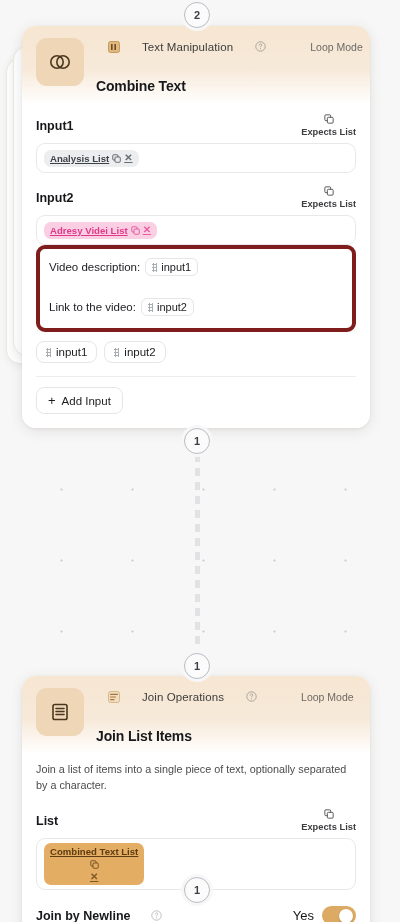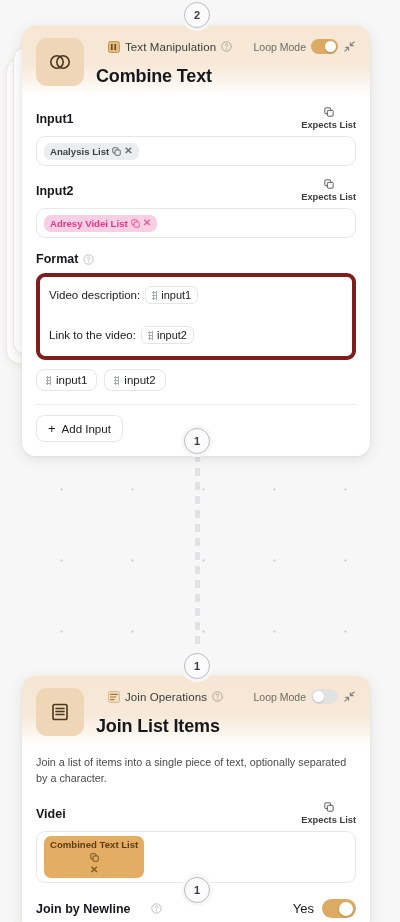--- a/index.html
+++ b/index.html
@@ -69,21 +69,21 @@
   .head-row { display: flex; align-items: flex-start; }
   .node-icon {
     width: 48px; height: 48px;
     border-radius: 11px;
     background: #eed6b6;
     display: flex; align-items: center; justify-content: center;
     flex: 0 0 auto;
     margin-right: 12px;
   }
   .head-right { flex: 1 1 auto; min-width: 0; padding-top: 1px; }
-  .meta-row { display: flex; align-items: center; gap: 5px; padding-left: 12px; }
+  .meta-row { display: flex; align-items: center; gap: 22px; padding-left: 12px; }
   .cat-chip-icon {
     width: 12px; height: 12px; flex: 0 0 auto;
     display: block;
   }
   .cat-label {
     font-size: 11.5px; color: #3c3c3c; font-weight: 400;
     letter-spacing: .1px; white-space: nowrap;
   }
   .q-icon { width: 11px; height: 11px; opacity: .55; flex: 0 0 auto; }
   .spacer { flex: 1 1 auto; }
@@ -94,22 +94,22 @@
   }
   .toggle.off { background: #e2e2e2; }
   .toggle i {
     position: absolute; top: 2px; left: 14px;
     width: 11px; height: 11px; border-radius: 50%;
     background: #fff; box-shadow: 0 1px 2px rgba(0,0,0,.18);
   }
   .toggle.off i { left: 2px; }
   .collapse-icon { width: 13px; height: 13px; flex: 0 0 auto; opacity: .65; }
   .node-title {
-    font-size: 18px; font-weight: 700; color: #17181b;
-    margin-top: 12px; letter-spacing: -.15px;
+    font-size: 14px; font-weight: 700; color: #17181b;
+    margin-top: 24px; letter-spacing: -.15px;
   }
   .card-body { padding: 4px 14px 14px 14px; background: #fff; }
   .desc {
     font-size: 10.8px; color: #4b4b4d; line-height: 1.45;
     padding: 4px 0 10px 0;
   }
 
   
   .field-head {
     display: flex; align-items: center; justify-content: space-between;
@@ -121,21 +121,21 @@
     font-size: 9.3px; font-weight: 700; color: #3d3d40; flex-direction: column;
   }
   .input-box {
     border: 1px solid #e8e8ea; border-radius: 9px;
     min-height: 30px; display: flex; align-items: center;
     padding: 4px 7px; background: #fff;
   }
   .chip {
     display: inline-flex; align-items: center; gap: 3px;
     border-radius: 7px; padding: 3px 6px;
-    font-size: 9.6px; font-weight: 700; white-space: nowrap;
+    font-size: 9.6px; font-weight: 700; white-space: nowrap; text-decoration: underline;
   }
   .chip .x { font-size: 10px; opacity: .75; line-height: 1; }
   .chip-gray { background: #ecedef; color: #3e4247; }
   .chip-pink { background: #fbcfe3; color: #e0398a; }
   .chip-amber { background: #e3ad63; color: #5e3b10; flex-direction: column; }
 
   
   .fmt-head { display:flex; align-items:center; gap:5px; margin: 14px 0 7px 0;}
   .fmt-box {
     border: 4px solid #7f1d1d; border-radius: 9px;
@@ -275,28 +275,20 @@
           <span>Adresy Videi List</span>
           <svg width="9" height="9" viewBox="0 0 12 12" fill="none" stroke="#e0398a" stroke-width="1">
             <rect x="1" y="1" width="7" height="7" rx="1.2"></rect>
             <rect x="4" y="4" width="7" height="7" rx="1.2" fill="#fbcfe3"></rect>
           </svg>
           <span class="x">✕</span>
         </span>
       </div>
 
       
-      <div class="fmt-head">
-        <span class="field-label">Format</span>
-        <svg class="q-icon" viewBox="0 0 14 14" fill="none" stroke="#7a7a7a" stroke-width="1.1">
-          <circle cx="7" cy="7" r="6"></circle>
-          <path d="M5.4 5.3c0-1 .8-1.6 1.6-1.6s1.6.6 1.6 1.5c0 1.2-1.6 1.2-1.6 2.3" stroke-linecap="round"></path>
-          <circle cx="7" cy="10" r=".7" fill="#7a7a7a" stroke="none"></circle>
-        </svg>
-      </div>
       <div class="fmt-box">
         <div class="fmt-line">
           <span>Video description:</span>
           <span class="token">
             <span class="grip"></span>
             <span>input1</span>
           </span>
         </div>
         <div class="fmt-line">
           <span>Link to the video:</span>
@@ -364,21 +356,21 @@
           </div>
           <div class="node-title">Join List Items</div>
         </div>
       </div>
     </div>
 
     <div class="card-body">
       <div class="desc">Join a list of items into a single piece of text, optionally separated by a character.</div>
 
       <div class="field-head">
-        <span class="field-label">Videi</span>
+        <span class="field-label">List</span>
         <span class="expects">
           <svg width="10" height="10" viewBox="0 0 12 12" fill="none" stroke="#3d3d40" stroke-width="1">
             <rect x="1" y="1" width="7" height="7" rx="1.2"></rect>
             <rect x="4" y="4" width="7" height="7" rx="1.2" fill="#fff"></rect>
           </svg>
           <span>Expects List</span>
         </span>
       </div>
       <div class="input-box">
         <span class="chip chip-amber">

